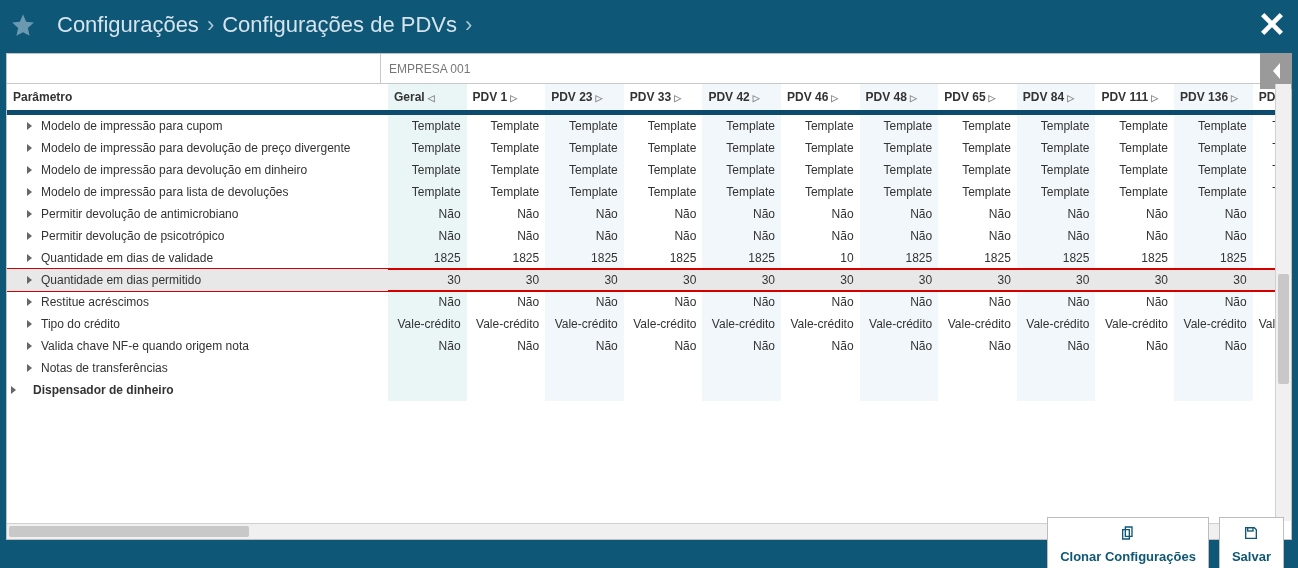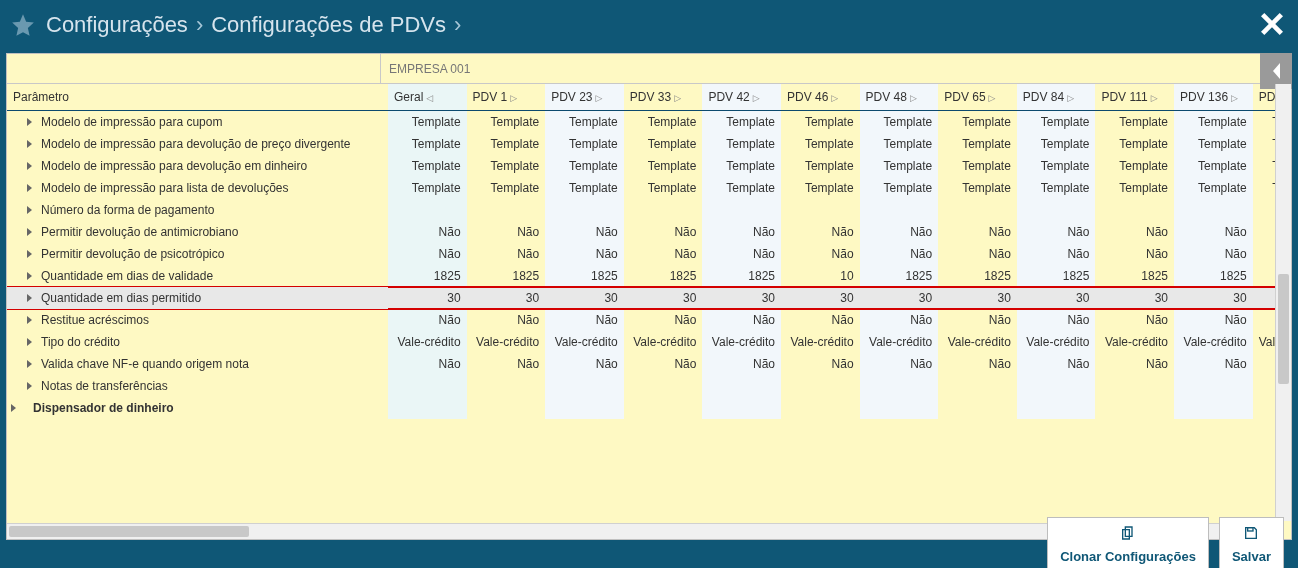--- a/index.html
+++ b/index.html
@@ -14,32 +14,32 @@
     font-size: 12px;
   }
   .header {
     height: 50px;
     display: flex;
     align-items: center;
     padding: 0 10px;
     color: #d6e4ed;
   }
   .star { width: 26px; height: 26px; fill: #6a99b0; margin-right: 10px; }
-  .breadcrumb { display: flex; align-items: center; font-size: 22px; gap: 8px; }
+  .breadcrumb { display: flex; align-items: center; font-size: 22px; gap: 8px; margin-left: 11px; }
   .breadcrumb .chev { font-size: 22px; color: #a6c6d7; }
   .close-x {
     position: absolute; right: 12px; top: 10px;
     width: 28px; height: 28px; cursor: pointer;
   }
   .close-x svg { width: 28px; height: 28px; stroke: #fff; stroke-width: 4; }
 
   .panel {
     position: absolute;
     left: 6px; right: 6px; top: 53px;
-    background: #fef9c3;
+    background: #ffffff;
     border: 1px solid #c0c0c0;
   }
 
   .filter-row { height: 30px; display: flex; border-bottom: 1px solid #c8c8c8; }
   .filter-left { width: 374px; border-right: 1px solid #c8c8c8; }
   .filter-right { flex: 1; padding: 0 8px; display:flex; align-items:center; color:#777; font-size:12px; }
 
   .side-tab {
     position: absolute; right: -1px; top: -1px;
     width: 32px; height: 36px;
@@ -50,24 +50,24 @@
   .side-tab svg { width: 14px; height: 20px; fill: #fff; }
 
   .table-wrap {
     height: 455px;
     overflow: hidden;
     position: relative;
   }
   table { border-collapse: collapse; width: 100%; table-layout: fixed; }
   thead th {
     font-size: 12px;
-    font-weight: 400;
+    font-weight: 700;
     text-align: left;
     padding: 6px 6px;
-    border-bottom: 1px solid #0c4a6e;
+    border-bottom: 5px solid #0c4a6e;
     white-space: nowrap;
   }
   thead th.num-col { text-align: left; }
   thead th .sort-tri { font-size: 9px; color: #888; margin: 0 3px; }
   .col-param { width: 378px; }
   .col-geral { width: 78px; background: #eaf6f6; }
   .col-pdv { width: 78px; margin-left: 16px; }
   .col-pdv:nth-child(even) { background: #f2f7fb; }
   .col-last { width: 38px; }
 
@@ -255,35 +255,20 @@
             <td class="pdv-alt">Template</td>
             <td>Template</td>
             <td class="pdv-alt">Template</td>
             <td>Template</td>
             <td class="pdv-alt">Template</td>
             <td>Template</td>
             <td class="pdv-alt">Template</td>
             <td>Te</td>
           </tr>
           <tr>
-            <td class="param-cell"><span class="row-tri"></span><span>Número da forma de pagamento</span></td>
-            <td class="geral"></td>
-            <td></td>
-            <td class="pdv-alt"></td>
-            <td></td>
-            <td class="pdv-alt"></td>
-            <td></td>
-            <td class="pdv-alt"></td>
-            <td></td>
-            <td class="pdv-alt"></td>
-            <td></td>
-            <td class="pdv-alt"></td>
-            <td></td>
-          </tr>
-          <tr>
             <td class="param-cell"><span class="row-tri"></span><span>Permitir devolução de antimicrobiano</span></td>
             <td class="geral">Não</td>
             <td>Não</td>
             <td class="pdv-alt">Não</td>
             <td>Não</td>
             <td class="pdv-alt">Não</td>
             <td>Não</td>
             <td class="pdv-alt">Não</td>
             <td>Não</td>
             <td class="pdv-alt">Não</td>

